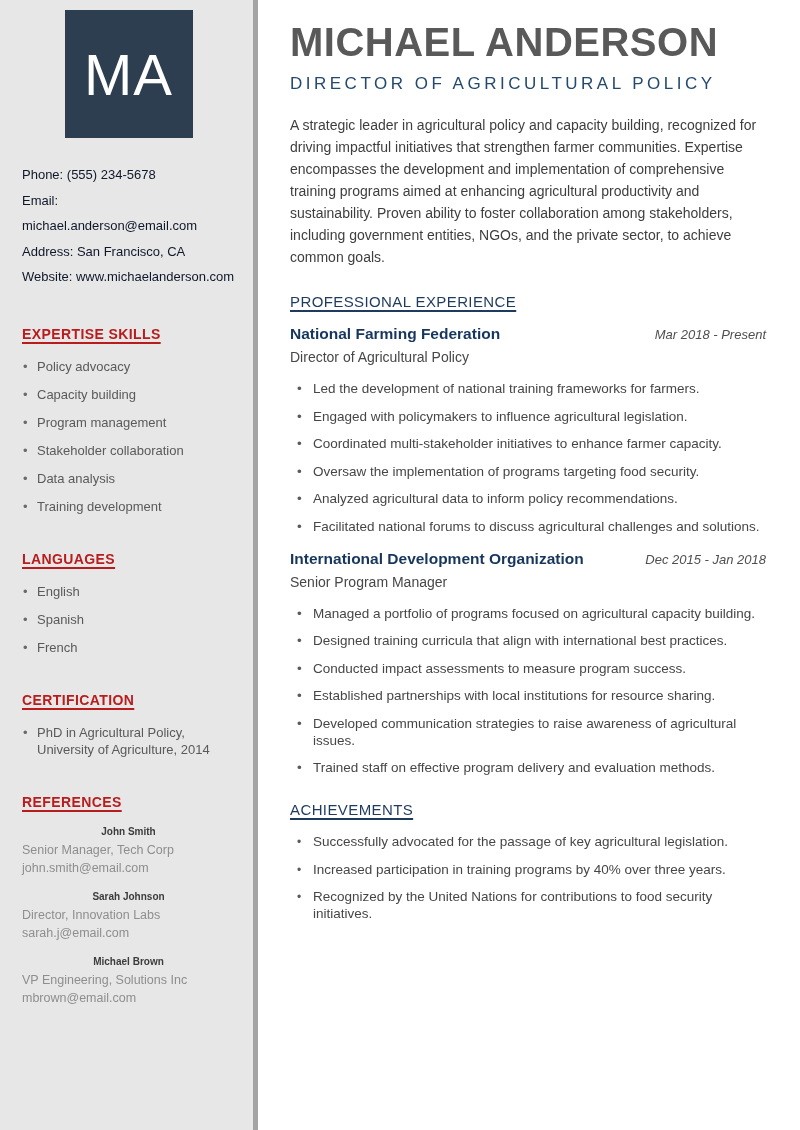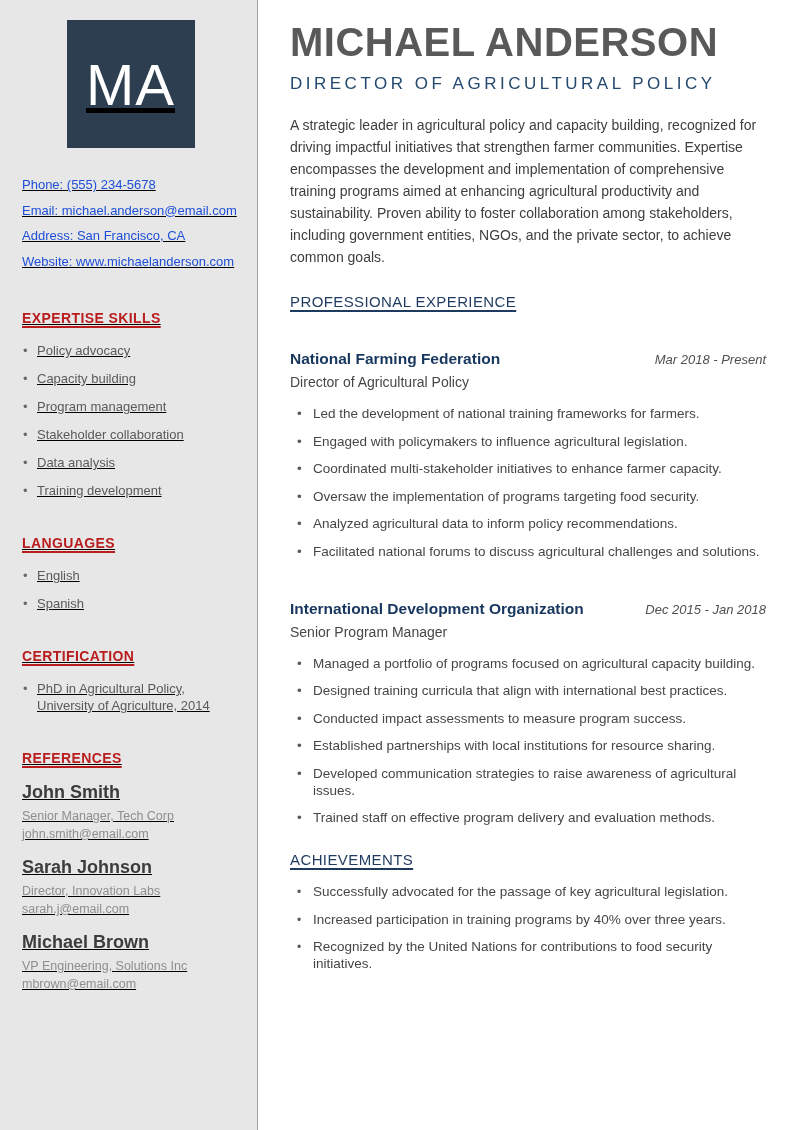--- a/index.html
+++ b/index.html
@@ -9,53 +9,52 @@
     background: #ffffff;
     font-family: "Liberation Sans", sans-serif;
     -webkit-font-smoothing: antialiased;
   }
   .page { display: flex; width: 800px; height: 1130px; overflow: hidden; }
 
   
   .sidebar {
     width: 258px; flex-shrink: 0;
     background: #e7e7e7;
-    border-right: 1px solid #a3a3a3;
-    padding: 20px 18px 24px 22px;
-    text-decoration: underline;
+    border-right: 5px solid #a3a3a3;
+    padding: 10px 18px 24px 22px;
   }
   .monogram {
     width: 128px; height: 128px;
     margin: 0 auto;
     background: #2d3e50;
     color: #ffffff;
     display: flex; align-items: center; justify-content: center;
     font-size: 58px; font-weight: 400; letter-spacing: 1px;
   }
   .contact { margin-top: 24px; }
-  .contact-line { font-size: 13px; color: #1d4ed8; line-height: 25.5px; }
+  .contact-line { font-size: 13px; color: #0f172a; line-height: 25.5px; }
 
   .side-heading {
     font-size: 14px; font-weight: bold; color: #b91c1c;
     letter-spacing: 0.4px;
     text-decoration: underline;
     text-decoration-thickness: 1.5px;
     text-underline-offset: 3px;
     margin: 36px 0 16px;
   }
   .side-list { list-style: none; margin: 0; padding: 0; }
   .side-list li {
     position: relative;
     font-size: 13px; color: #5a5a5a; line-height: 17px;
     padding-left: 15px; margin-bottom: 11px;
   }
   .side-list li::before { content: "\2022"; position: absolute; left: 1px; color: #6a6a6a; }
 
   .ref-entry { margin-bottom: 14px; }
-  .ref-name { font-size: 18px; font-weight: bold; color: #3c3c3c; margin-bottom: 4px; }
+  .ref-name { font-size: 10px; font-weight: bold; color: #3c3c3c; margin-bottom: 4px; text-align: center; }
   .ref-title, .ref-email { font-size: 12.5px; color: #8e8e8e; line-height: 18px; }
 
   
   .main { flex: 1; padding: 21px 34px 12px 32px; }
   .name {
     margin: 0;
     font-size: 40px; font-weight: bold; color: #595959;
     letter-spacing: 0.5px; line-height: 1.05;
   }
   .headline {
@@ -69,21 +68,21 @@
   .section-heading {
     margin: 25px 0 0;
     font-size: 15px; font-weight: normal; color: #1e3a5f;
     letter-spacing: 0.4px;
     text-decoration: underline;
     text-decoration-thickness: 1.5px;
     text-underline-offset: 3px;
   }
   .job { margin-top: 15px; }
   .job-header { display: flex; justify-content: space-between; align-items: baseline; }
-  .company { font-size: 15.5px; font-weight: bold; color: #17365d; margin-top: 25px; }
+  .company { font-size: 15.5px; font-weight: bold; color: #17365d; }
   .dates { font-size: 13px; font-style: italic; color: #4f4f4f; }
   .role { margin-top: 6px; font-size: 14px; color: #474747; }
   .bullets { list-style: none; margin: 15px 0 0; padding: 0 0 0 7px; }
   .bullets li {
     position: relative;
     font-size: 13.5px; color: #464646; line-height: 17px;
     padding-left: 16px; margin-bottom: 10.5px;
   }
   .bullets li::before { content: "\2022"; position: absolute; left: 0; color: #5a5a5a; }
   .achv .bullets li::before { font-size: 12px; top: 1px; }
@@ -113,20 +112,21 @@
       <li>Program management</li>
       <li>Stakeholder collaboration</li>
       <li>Data analysis</li>
       <li>Training development</li>
     </ul>
 
     <h2 class="side-heading">LANGUAGES</h2>
     <ul class="side-list">
       <li>English</li>
       <li>Spanish</li>
+      <li>French</li>
     </ul>
 
     <h2 class="side-heading">CERTIFICATION</h2>
     <ul class="side-list">
       <li>PhD in Agricultural Policy, University of Agriculture, 2014</li>
     </ul>
 
     <h2 class="side-heading">REFERENCES</h2>
     <div>
       <div class="ref-entry">

